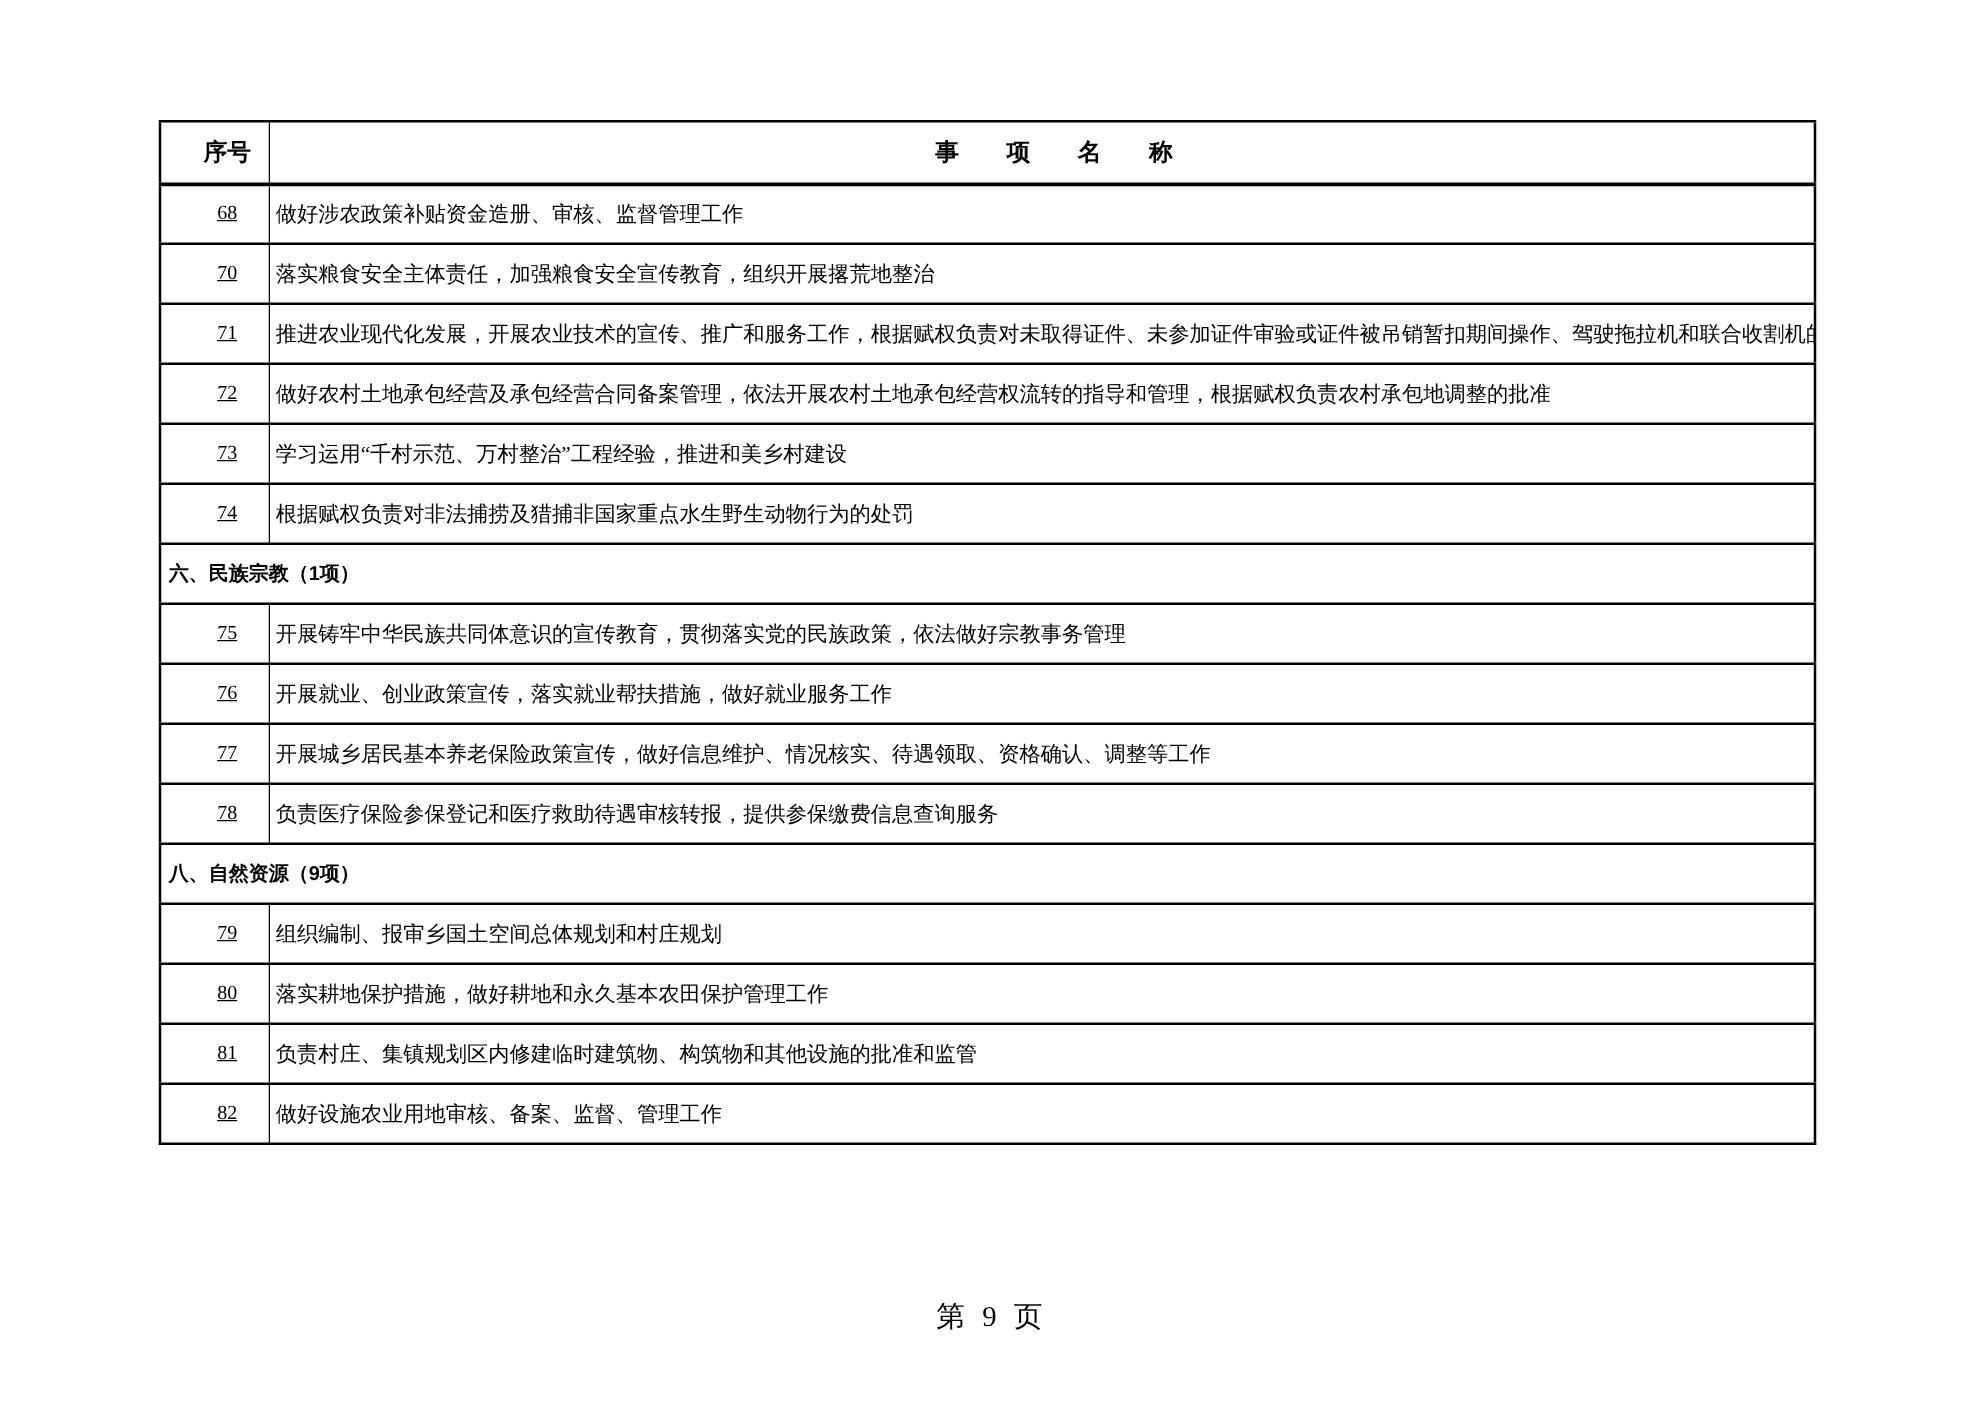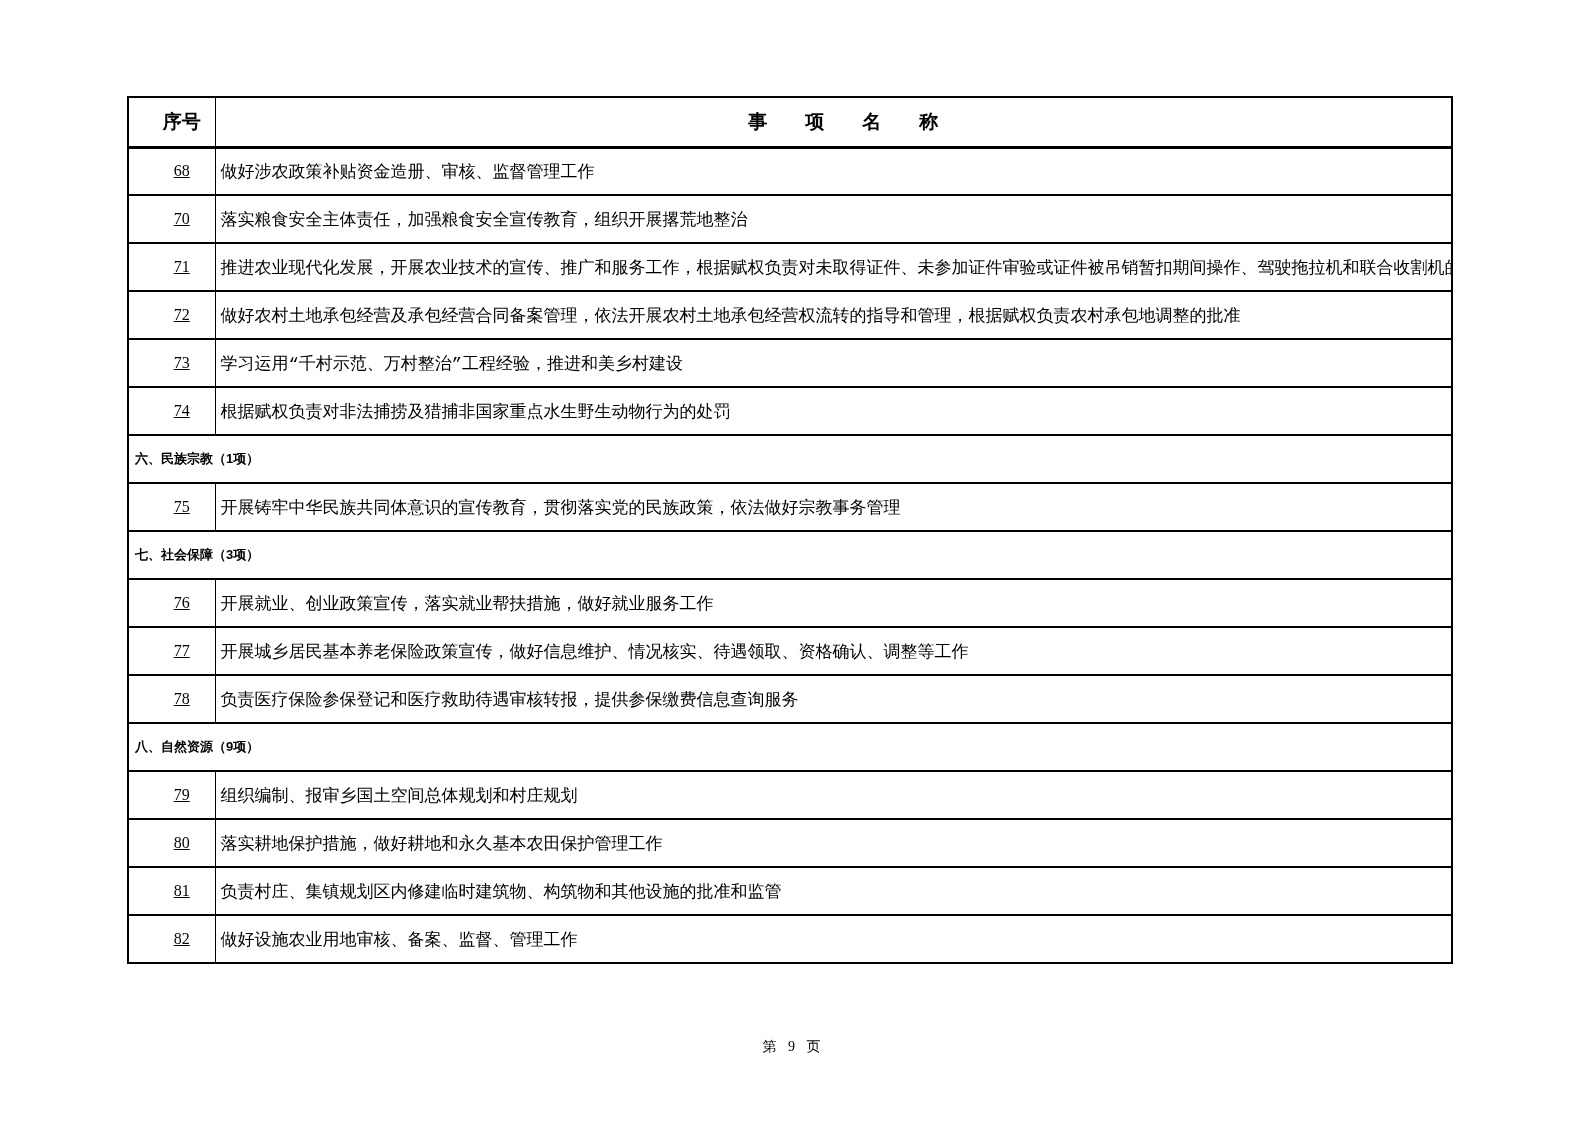--- a/index.html
+++ b/index.html
@@ -42,39 +42,39 @@
     font-size: 16px;
     font-family: "Liberation Serif", "DejaVu Serif", serif;
     text-decoration: underline;
   }
   td.text-cell {
     height: 48px;
     text-align: left;
     padding-left: 5px;
     padding-right: 22px;
     font-size: 17px;
-    font-family: Liberation Mono, monospace;
+    font-family: Liberation Serif, serif;
     white-space: nowrap;
     overflow: hidden;
   }
   td.section-cell {
     height: 48px;
     text-align: left;
     padding-left: 6px;
     font-family: "Liberation Sans", "DejaVu Sans", sans-serif;
     font-weight: bold;
-    font-size: 13px;
+    font-size: 16px;
   }
   .footer {
     position: absolute;
     left: 0;
     top: 1038px;
     width: 100%;
     text-align: center;
-    font-size: 14px;
+    font-size: 23px;
     letter-spacing: 4px;
     font-family: "Liberation Serif", "DejaVu Serif", serif;
     color: #000000;
   }
 </style>
 </head>
 <body>
 
 <div class="page">
 
@@ -115,23 +115,20 @@
           <td class="text-cell">根据赋权负责对非法捕捞及猎捕非国家重点水生野生动物行为的处罚</td>
         </tr>
         <tr>
           <td colspan="2" class="section-cell">六、民族宗教（1项）</td>
         </tr>
         <tr>
           <td class="num-cell">75</td>
           <td class="text-cell">开展铸牢中华民族共同体意识的宣传教育，贯彻落实党的民族政策，依法做好宗教事务管理</td>
         </tr>
         <tr>
-          <td colspan="2" class="section-cell">七、社会保障（3项）</td>
-        </tr>
-        <tr>
           <td class="num-cell">76</td>
           <td class="text-cell">开展就业、创业政策宣传，落实就业帮扶措施，做好就业服务工作</td>
         </tr>
         <tr>
           <td class="num-cell">77</td>
           <td class="text-cell">开展城乡居民基本养老保险政策宣传，做好信息维护、情况核实、待遇领取、资格确认、调整等工作</td>
         </tr>
         <tr>
           <td class="num-cell">78</td>
           <td class="text-cell">负责医疗保险参保登记和医疗救助待遇审核转报，提供参保缴费信息查询服务</td>

